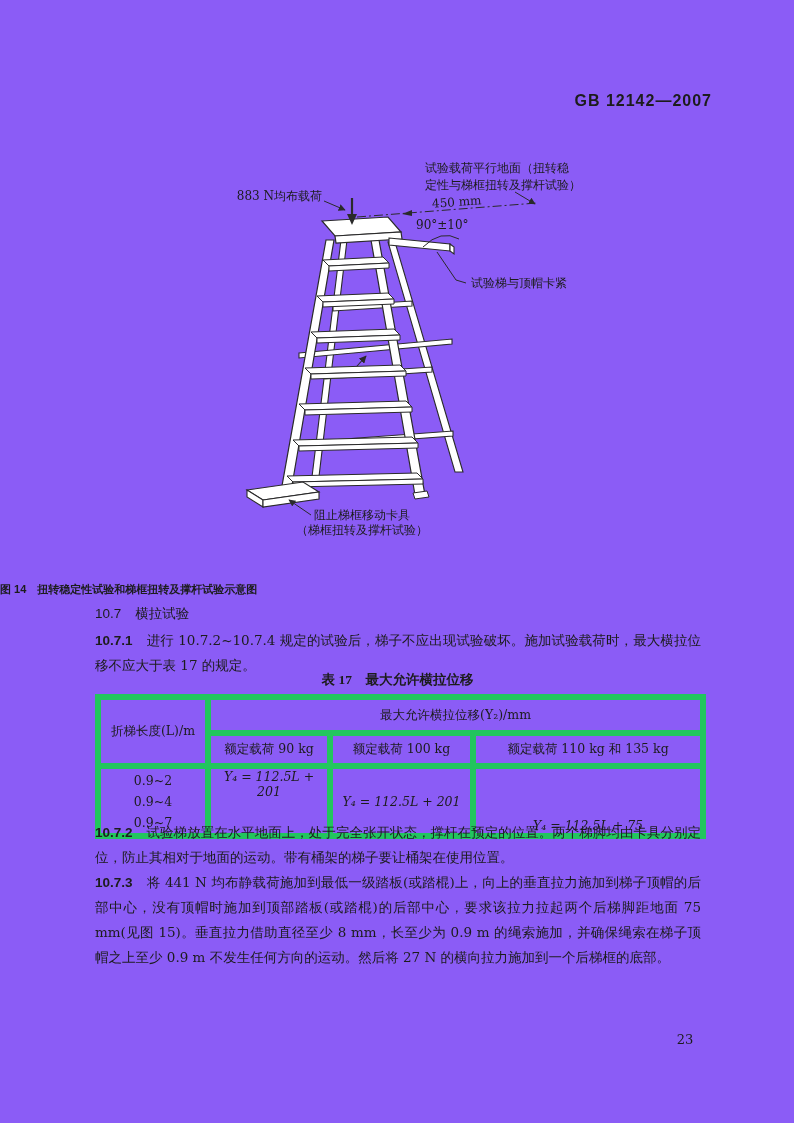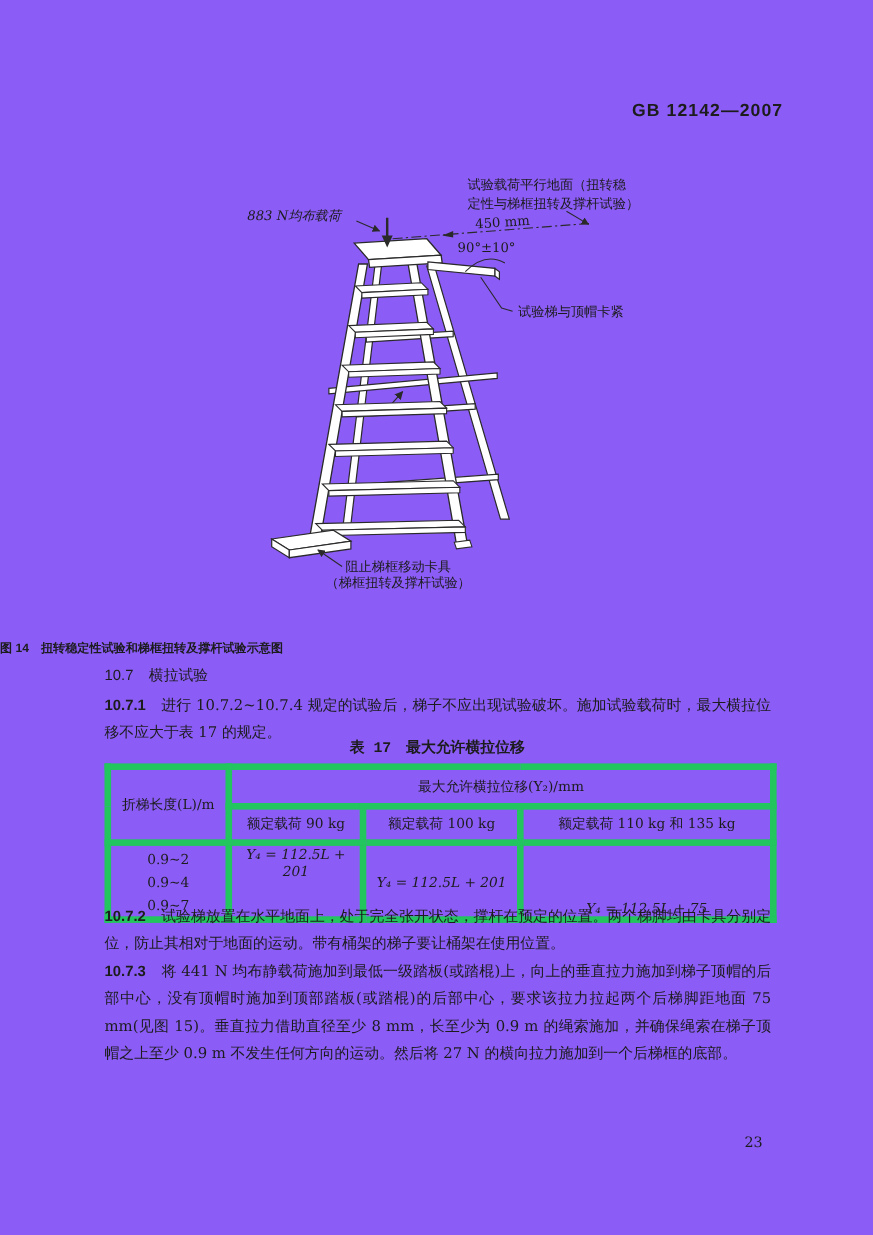--- a/index.html
+++ b/index.html
@@ -32,21 +32,21 @@
   .para {
     position:absolute; left:95px; width:606px;
     font-size:13.5px; line-height:25px; text-align:justify;
   }
   .para .num {
     font-family:"Liberation Sans","DejaVu Sans",sans-serif;
     font-weight:bold; margin-right:14px;
   }
   .tbl-caption {
     position:absolute; top:671px; left:95px; width:605px; text-align:center;
-    font-family:Liberation Mono, monospace;
+    font-family:Liberation Serif, serif;
     font-weight:bold; font-size:13.5px;
   }
   table.t17 {
     position:absolute; top:694px; left:95px; width:605px;
     border-collapse:collapse; table-layout:fixed;
     font-size:12.5px; color:#1c1c1c;
     border:2px solid #2a2a2a;
   }
   table.t17 th, table.t17 td {
     border:6px solid #22c55e; font-weight:normal; padding:0 4px; text-align:center;
@@ -141,21 +141,21 @@
       <g stroke="#2a2a2a" fill="#fff" stroke-width="1.1">
         <polygon points="247,342 303,334 319,344 263,352"></polygon>
         <polygon points="247,342 247,349 263,359 263,352"></polygon>
         <polygon points="263,352 319,344 319,351 263,359"></polygon>
       </g>
       <line x1="311" y1="367" x2="289" y2="352" stroke="#2a2a2a" stroke-width="1" marker-end="url(#arr)"></line>
 
       <polygon points="413,345 427,343 429,349 415,351" stroke="#2a2a2a" fill="#fff" stroke-width="1"></polygon>
     </svg>
 
-    <div class="fig-label" style="left:210px; top:40px; width:100px; text-align:right;font-style:italic;">883 N均布载荷</div>
+    <div class="fig-label" style="left:222px; top:40px; width:100px; text-align:right;">883 N均布载荷</div>
 
     <div class="fig-label multi" style="left:425px; top:12px; width:156px; line-height:17px;">
       <div>试验载荷平行地面（扭转稳</div>
       <div>定性与梯框扭转及撑杆试验）</div>
     </div>
 
     <div class="fig-label" style="left:432px; top:46px; transform:rotate(-4deg);">450 mm</div>
 
     <div class="fig-label" style="left:416px; top:69px;">90°±10°</div>
 

